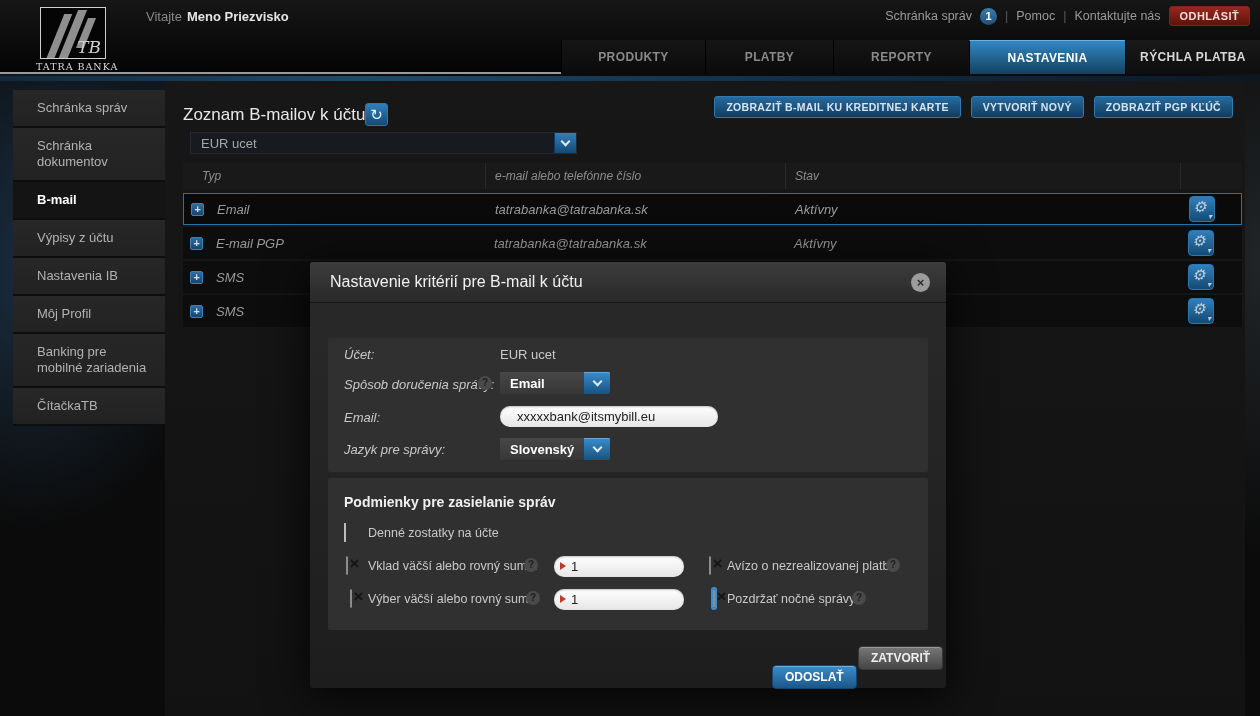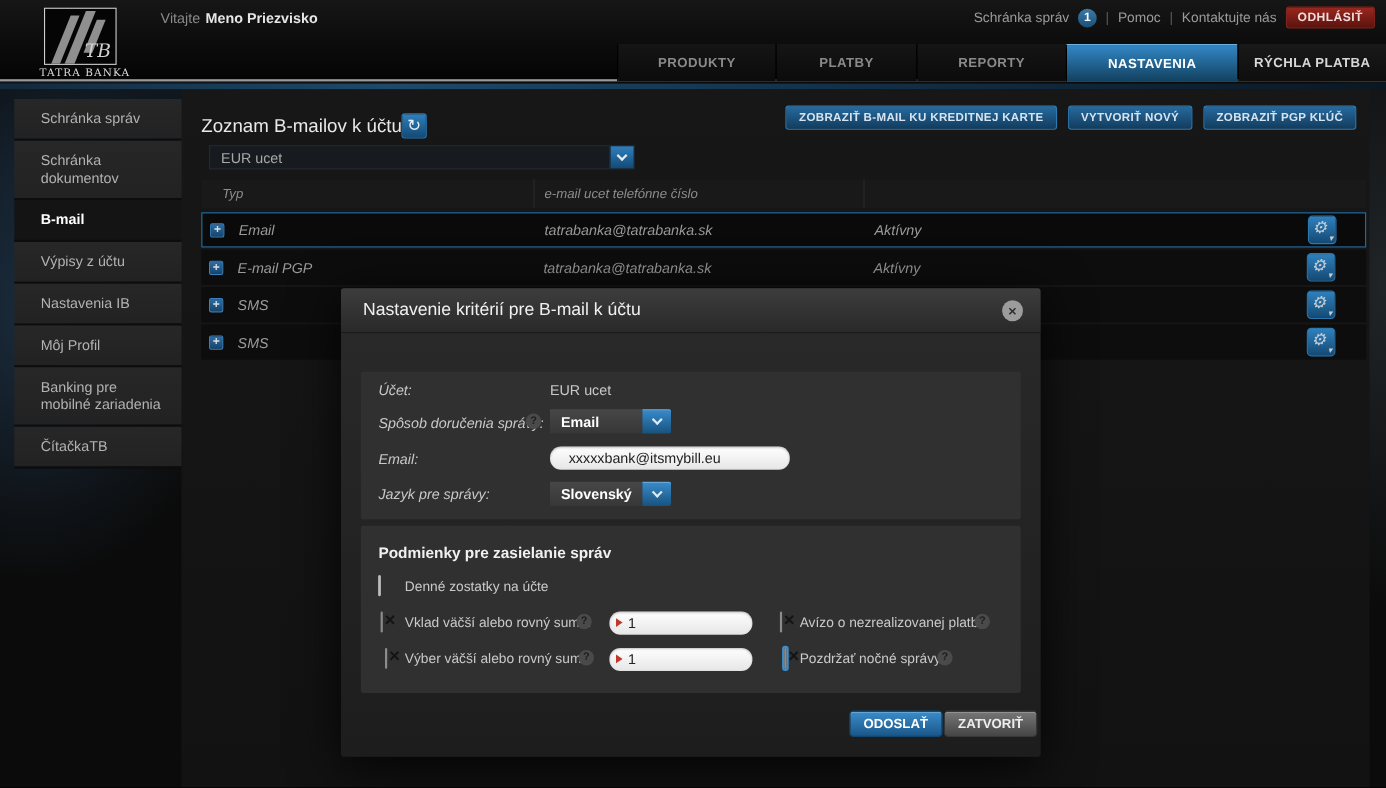--- a/index.html
+++ b/index.html
@@ -195,21 +195,22 @@
     <div class="acct-dd">
       <span class="dd-text">EUR ucet</span>
       <span class="dd-btn">
           <span class="chev"></span>
         </span>
     </div>
 
     <div class="table">
       <div class="thead">
         <div class="c1">Typ</div>
-        <div class="c2">e-mail ucet telefónne číslo</div>
+        <div class="c2">e-mail alebo telefónne číslo</div>
+        <div class="c3">Stav</div>
         <div class="c4"></div>
       </div>
 
       <div class="trow checked">
         <div class="c1">
             <span class="plus-icon">+</span>
             <span>Email</span>
           </div>
         <div class="c2">tatrabanka@tatrabanka.sk</div>
         <div class="c3">Aktívny</div>
@@ -318,17 +319,17 @@
       <span class="abs cb checked" style="left:16px; top:112px;"></span>
       <span class="abs cb-label" style="left:40px; top:114px;">Výber väčší alebo rovný sume:</span>
       <span class="abs help-icon" style="left:198px; top:113px;">?</span>
       <span class="abs req" style="left:232px; top:117px; z-index:2;"></span>
       <input class="abs white-input" style="left: 226px; top: 111px; width: 130px;" value="1">
       <span class="abs cb focus-ring checked" style="left:377px; top:112px;"></span>
       <span class="abs cb-label" style="left:399px; top:114px;">Pozdržať nočné správy</span>
       <span class="abs help-icon" style="left:524px; top:113px;">?</span>
     </div>
 
-    <button class="abs btn-blue" style="left:462px; top:384px;">ODOSLAŤ</button>
+    <button class="abs btn-blue" style="left:462px; top:403px;">ODOSLAŤ</button>
     <button class="abs btn-gray" style="left:548px; top:384px;">ZATVORIŤ</button>
   </div>
 
 </div>
 
 </body></html>

